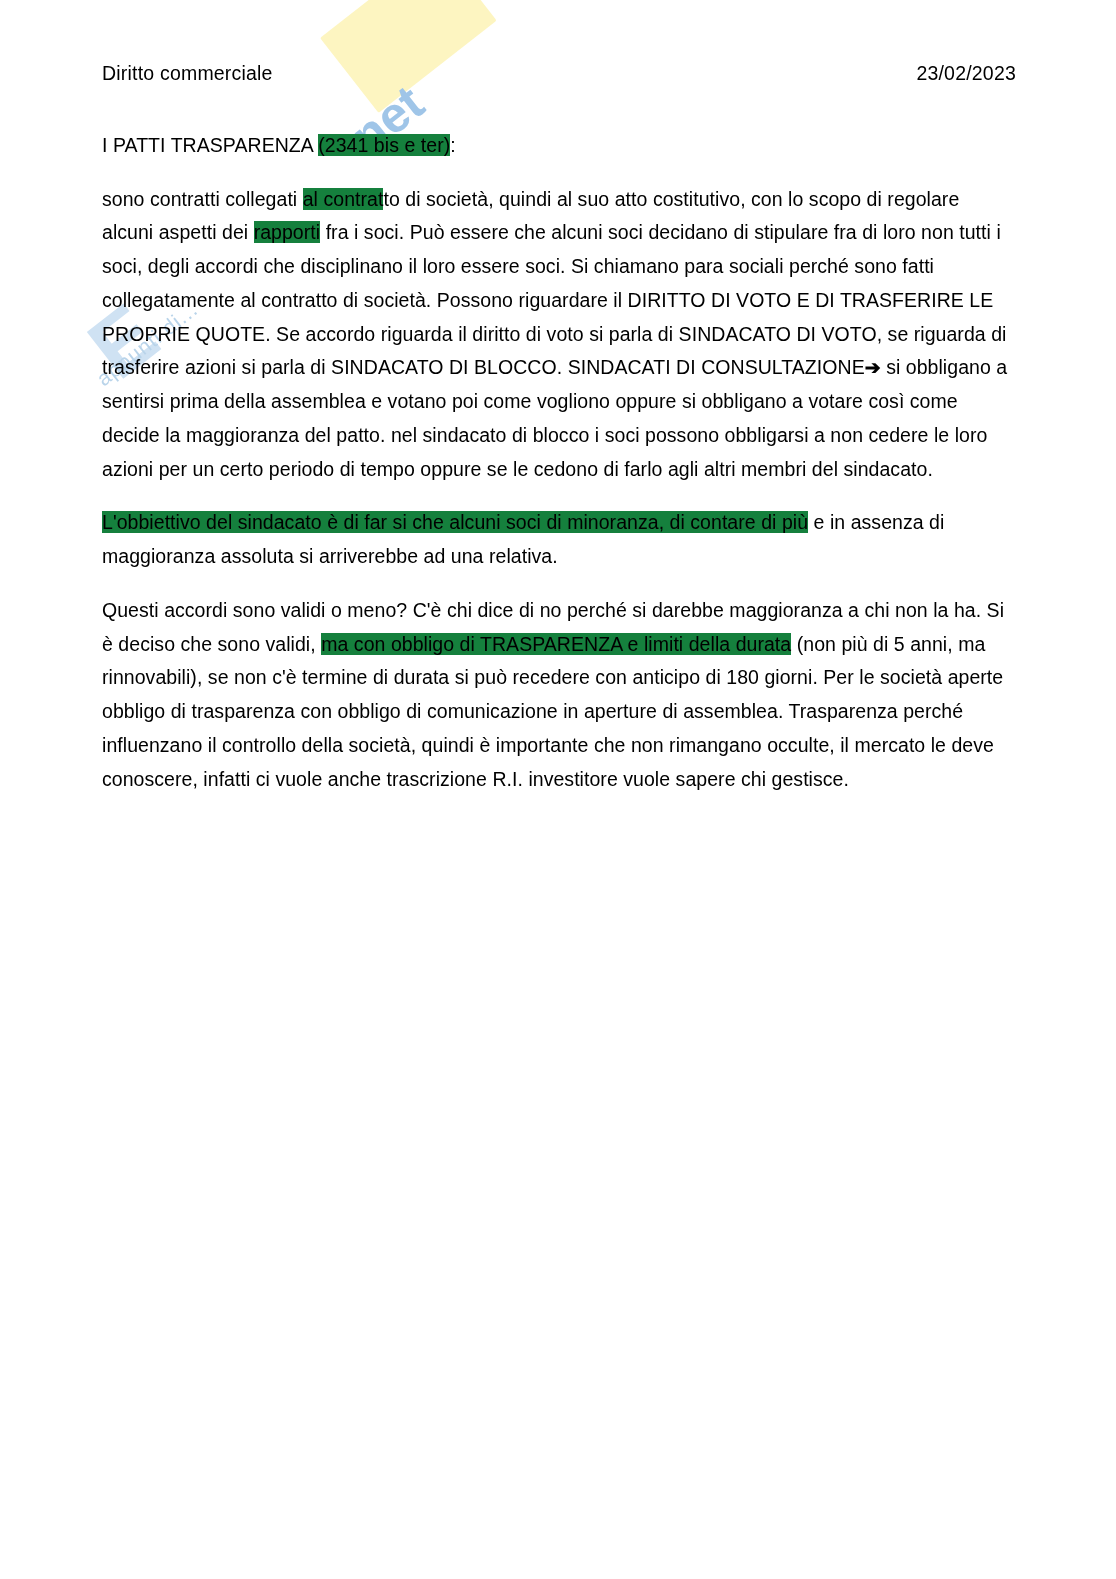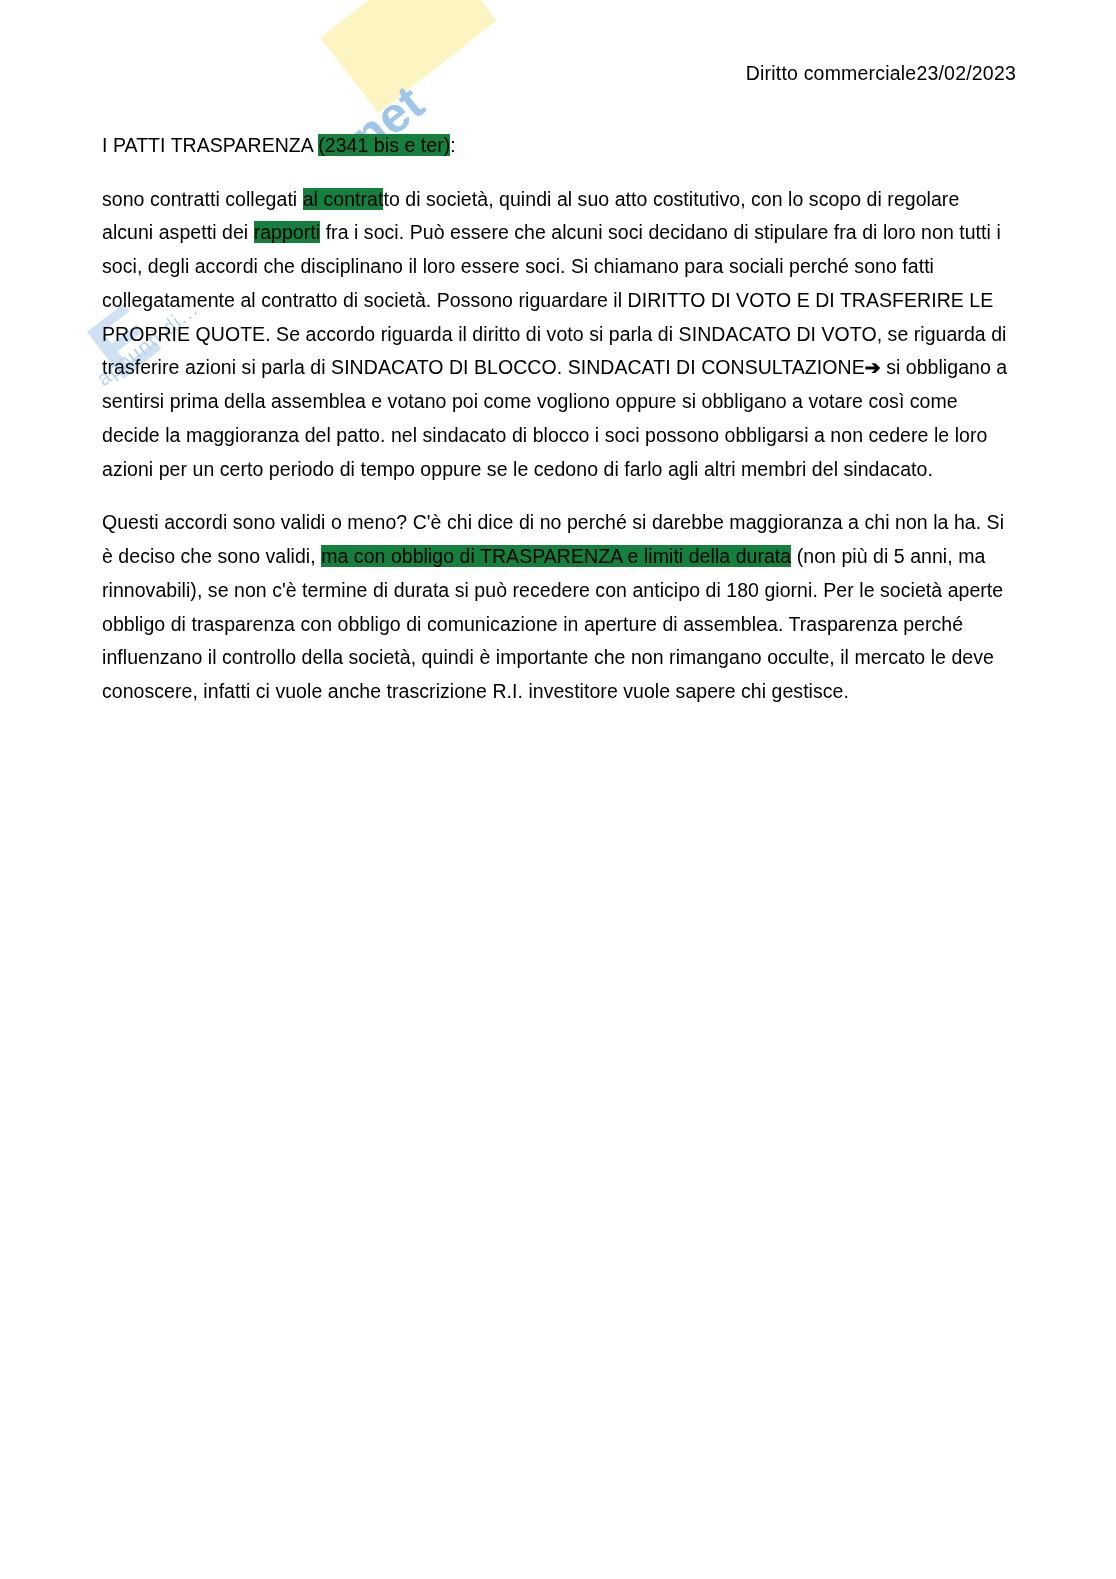--- a/index.html
+++ b/index.html
@@ -70,21 +70,21 @@
   }
 
   
   .content {
     position: relative;
     z-index: 2;
     padding: 62px 100px 0 102px;
   }
   .header-row {
     display: flex;
-    justify-content: flex-end;
+    justify-content: space-between;
     align-items: baseline;
     font-size: 19.5px;
     color: #000;
     margin-bottom: 44px;
   }
   .doc-title { letter-spacing: 0.2px; }
   .doc-date  { letter-spacing: 0.2px; }
 
   p.para {
     font-size: 19.5px;
@@ -120,17 +120,18 @@
 
     <div class="header-row">
       <span class="doc-title">Diritto commerciale</span>
       <span class="doc-date">23/02/2023</span>
     </div>
 
     <p class="para"><span>I PATTI TRASPARENZA </span><span class="hl">(2341 bis e ter)</span><span>:</span></p>
 
     <p class="para"><span>sono contratti collegati </span><span class="hl">al contrat</span><span>to di società, quindi al suo atto costitutivo, con lo scopo di regolare alcuni aspetti dei </span><span class="hl">rapporti</span><span> fra i soci. Può essere che alcuni soci decidano di stipulare fra di loro non tutti i soci, degli accordi che disciplinano il loro essere soci. Si chiamano para sociali perché sono fatti collegatamente al contratto di società. Possono riguardare il DIRITTO DI VOTO E DI TRASFERIRE LE PROPRIE QUOTE. Se accordo riguarda il diritto di voto si parla di SINDACATO DI VOTO, se riguarda di trasferire azioni si parla di SINDACATO DI BLOCCO. SINDACATI DI CONSULTAZIONE</span><span class="arrow">➔</span><span> si obbligano a sentirsi prima della assemblea e votano poi come vogliono oppure si obbligano a votare così come decide la maggioranza del patto. nel sindacato di blocco i soci possono obbligarsi a non cedere le loro azioni per un certo periodo di tempo oppure se le cedono di farlo agli altri membri del sindacato.</span></p>
 
+    <p class="para"><span class="hl">L'obbiettivo del sindacato è di far si che alcuni soci di minoranza, di contare di più</span><span> e in assenza di maggioranza assoluta si arriverebbe ad una relativa.</span></p>
 
     <p class="para"><span>Questi accordi sono validi o meno? C'è chi dice di no perché si darebbe maggioranza a chi non la ha. Si è deciso che sono validi, </span><span class="hl">ma con obbligo di TRASPARENZA e limiti della durata</span><span> (non più di 5 anni, ma rinnovabili), se non c'è termine di durata si può recedere con anticipo di 180 giorni. Per le società aperte obbligo di trasparenza con obbligo di comunicazione in aperture di assemblea. Trasparenza perché influenzano il controllo della società, quindi è importante che non rimangano occulte, il mercato le deve conoscere, infatti ci vuole anche trascrizione R.I. investitore vuole sapere chi gestisce.</span></p>
 
   </div>
 </div>
 
 </body></html>

